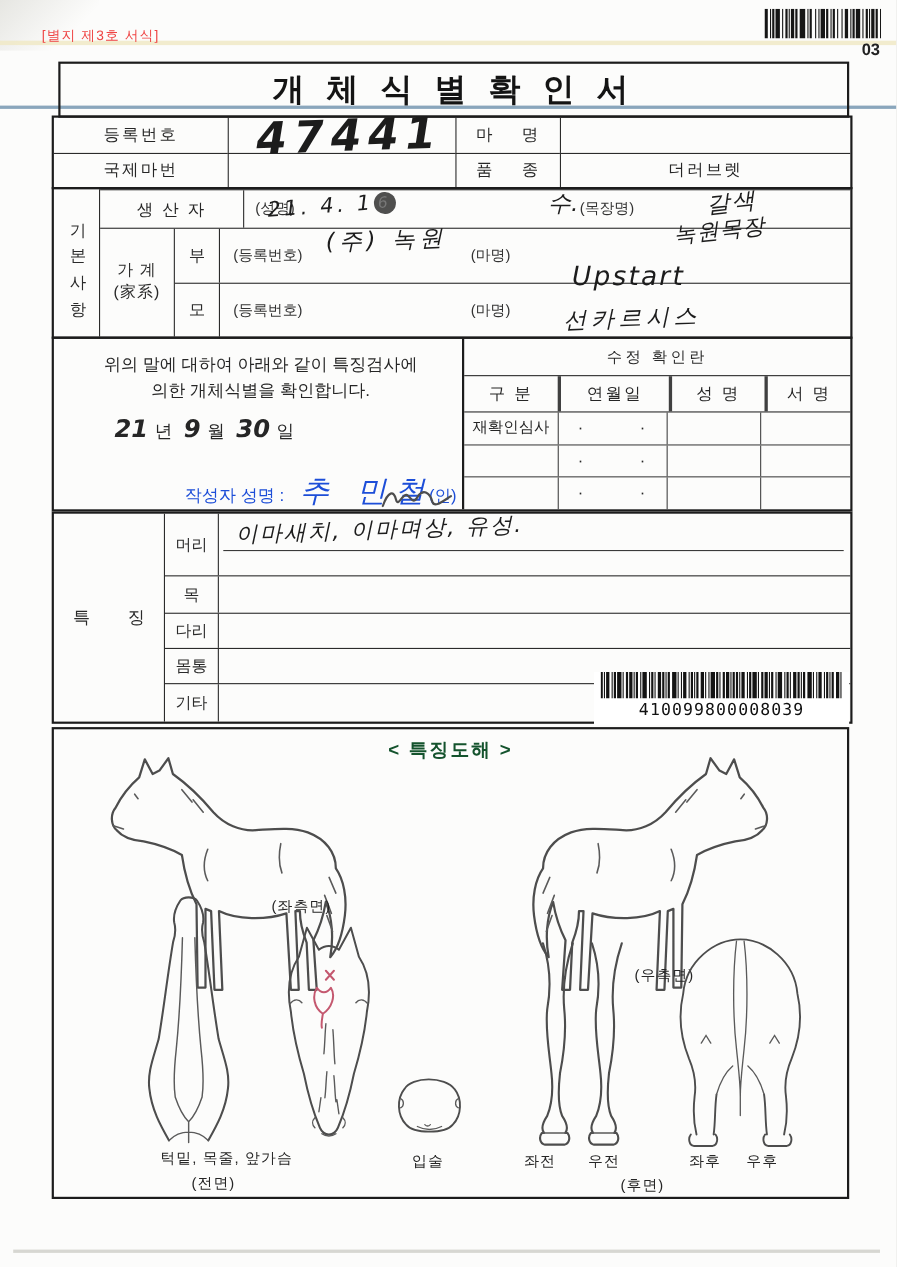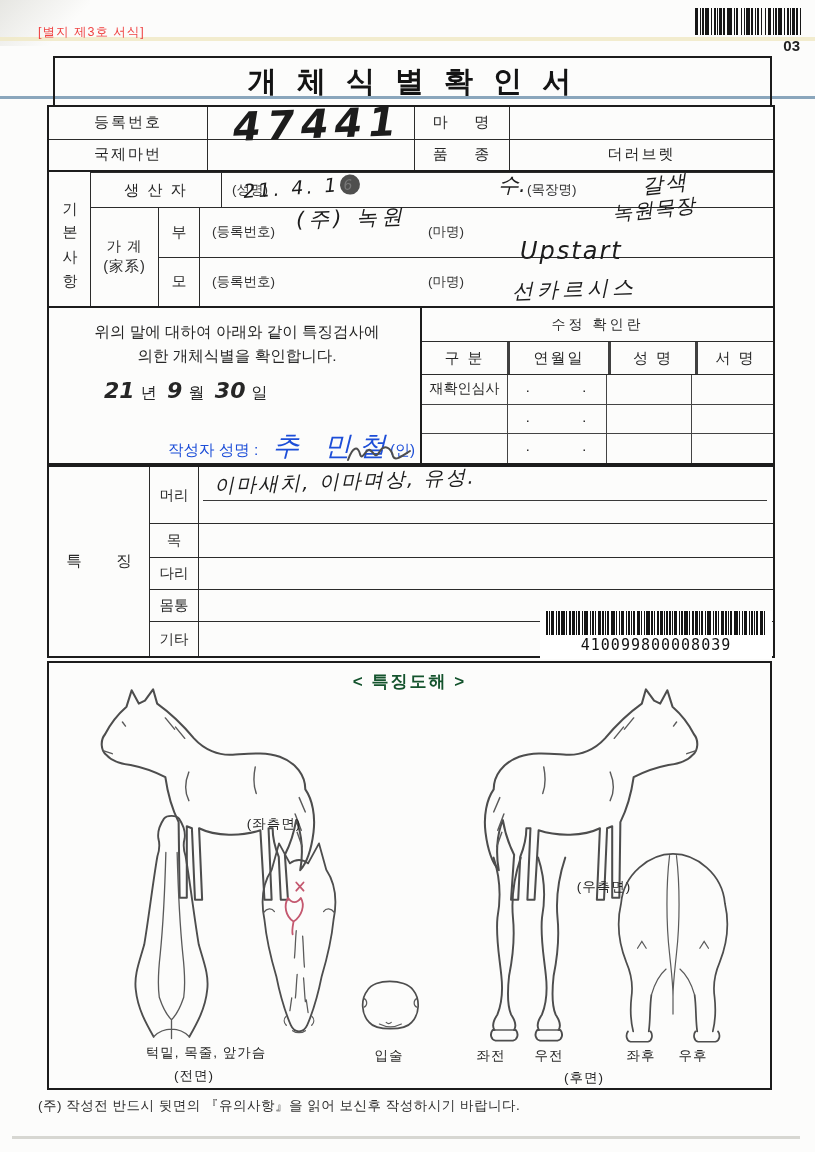--- a/index.html
+++ b/index.html
@@ -324,15 +324,14 @@
     <div class="diag-lab" style="left:62px;top:381px;width:190px;">턱밑, 목줄, 앞가슴</div>
     <div class="diag-lab" style="left:95px;top:404px;width:100px;">(전면)</div>
     <div class="diag-lab" style="left:300px;top:384px;width:80px;">입술</div>
     <div class="diag-lab" style="left:420px;top:384px;width:44px;">좌전</div>
     <div class="diag-lab" style="left:478px;top:384px;width:44px;">우전</div>
     <div class="diag-lab" style="left:570px;top:384px;width:44px;">좌후</div>
     <div class="diag-lab" style="left:622px;top:384px;width:44px;">우후</div>
     <div class="diag-lab" style="left:490px;top:406px;width:90px;">(후면)</div>
   </div>
 
-  <div class="abs footer-note">(주) 작성전 반드시 뒷면의 『유의사항』을 읽어 보신후 작성하시기 바랍니다.</div>
 
 </div>
 
 </body></html>

